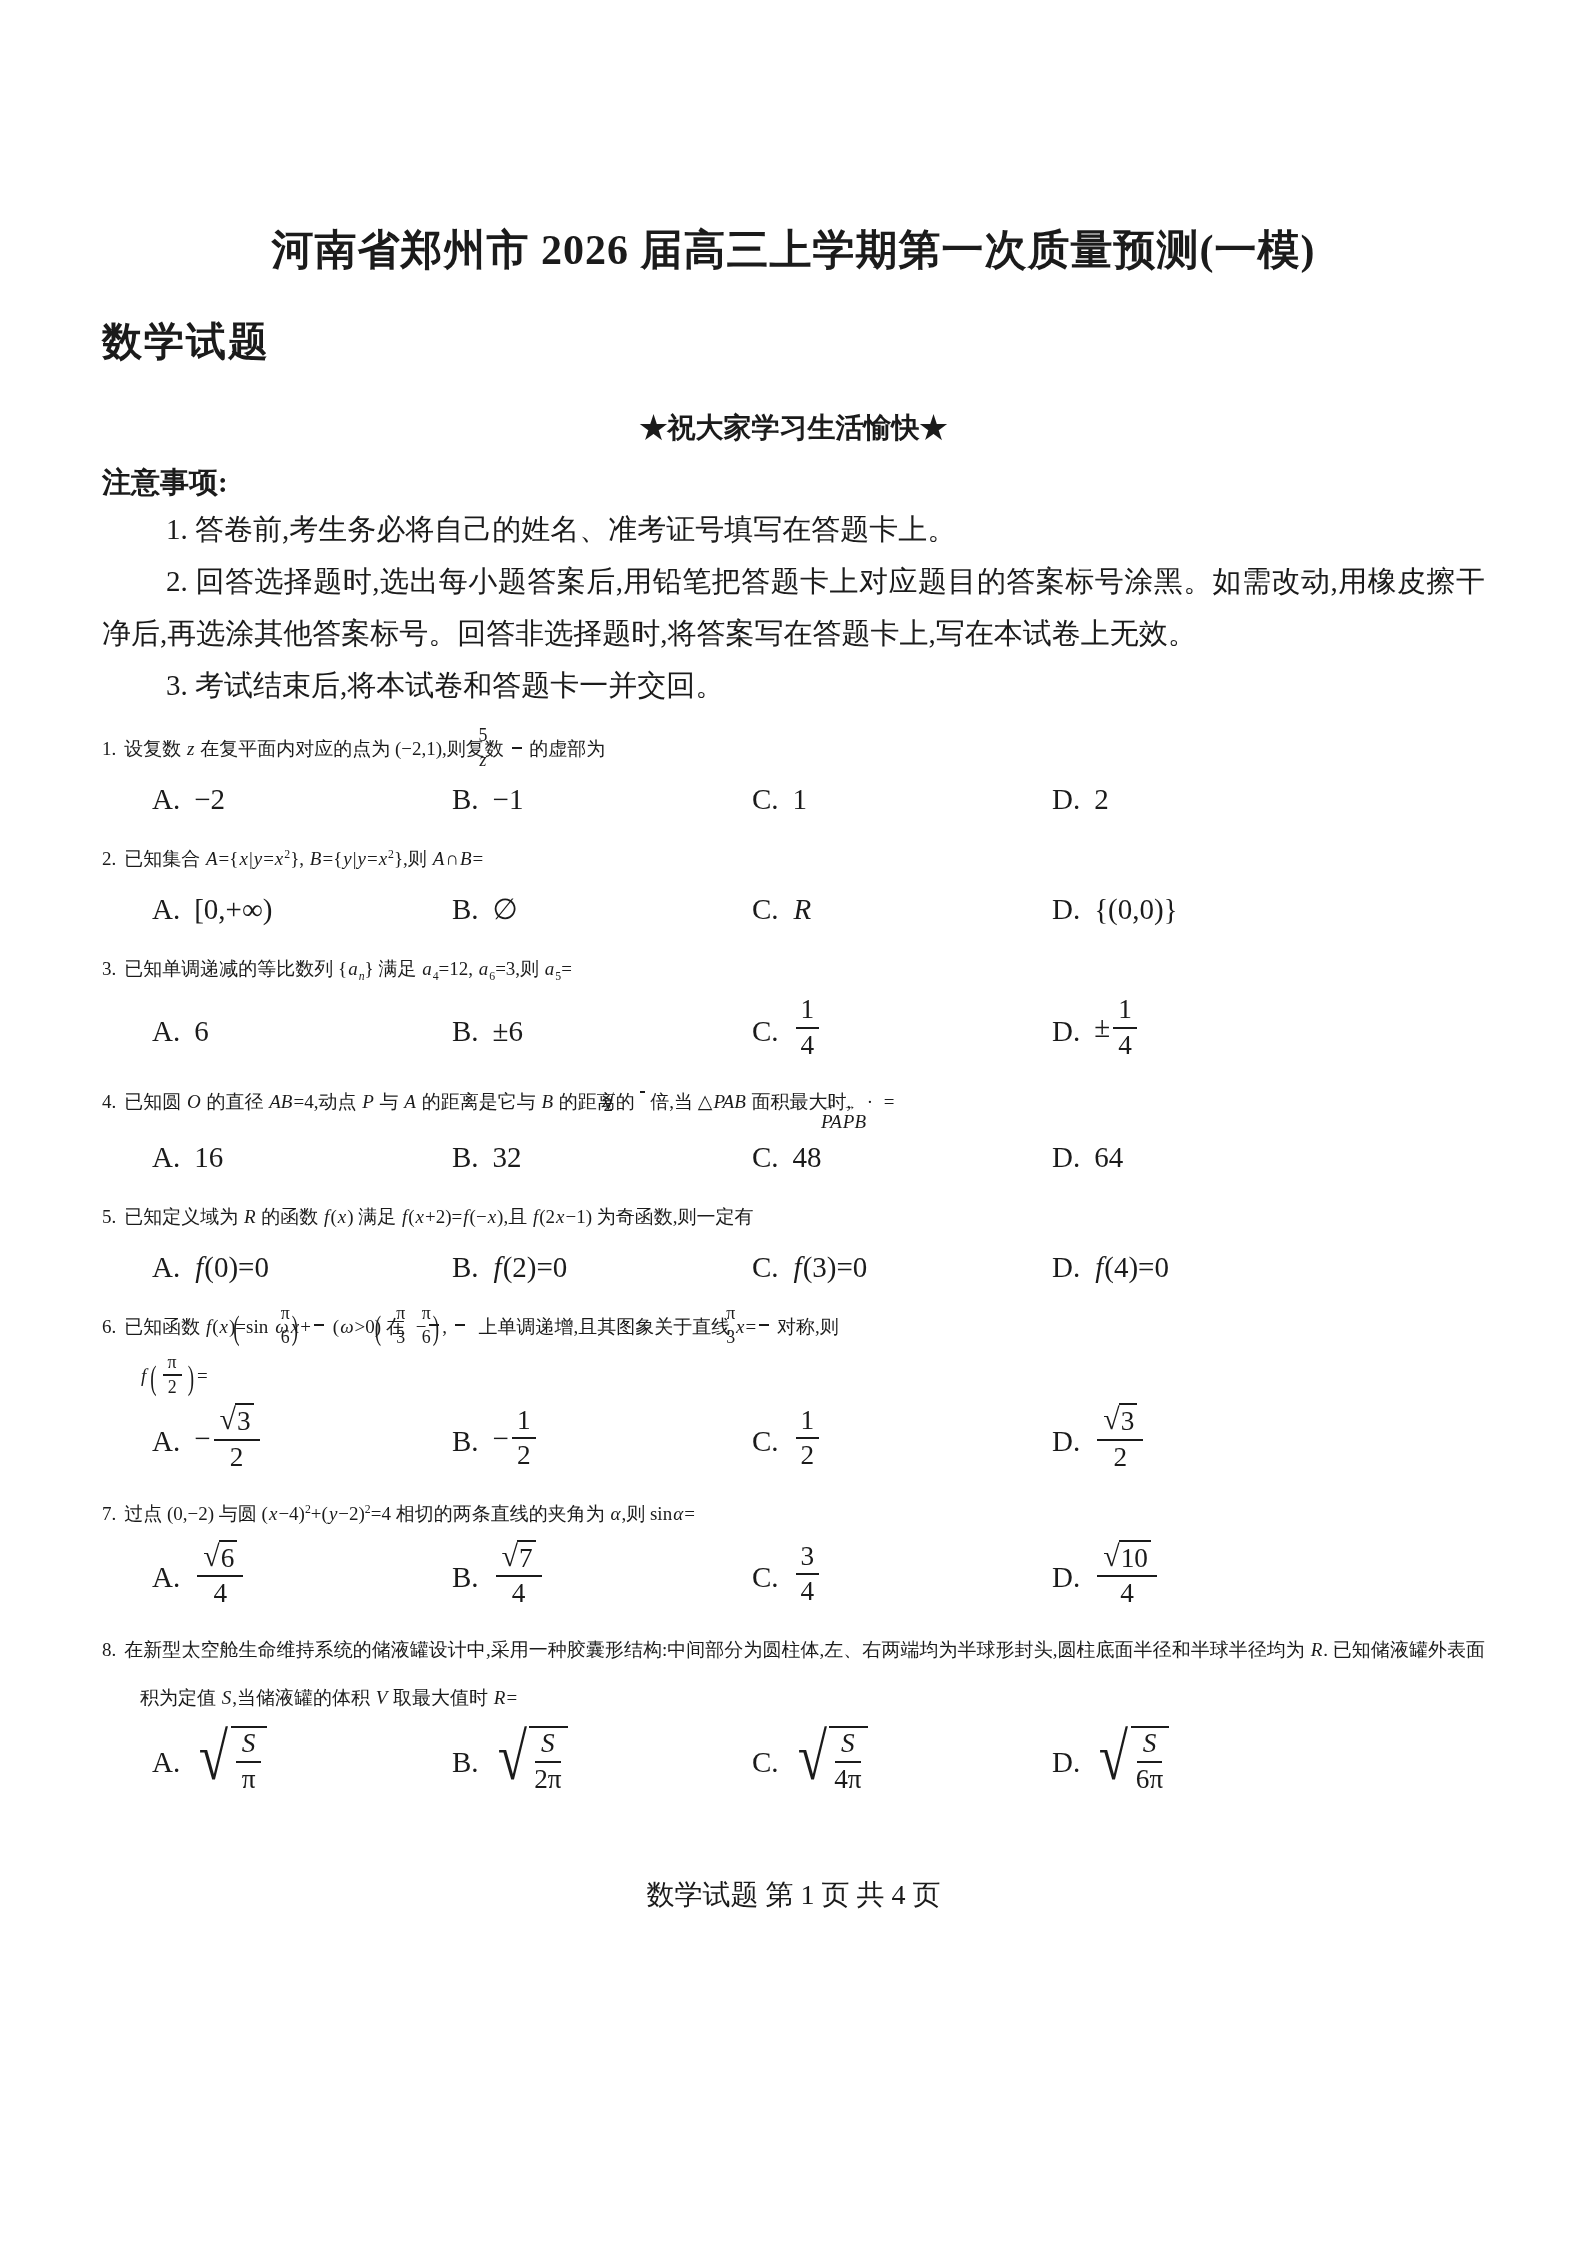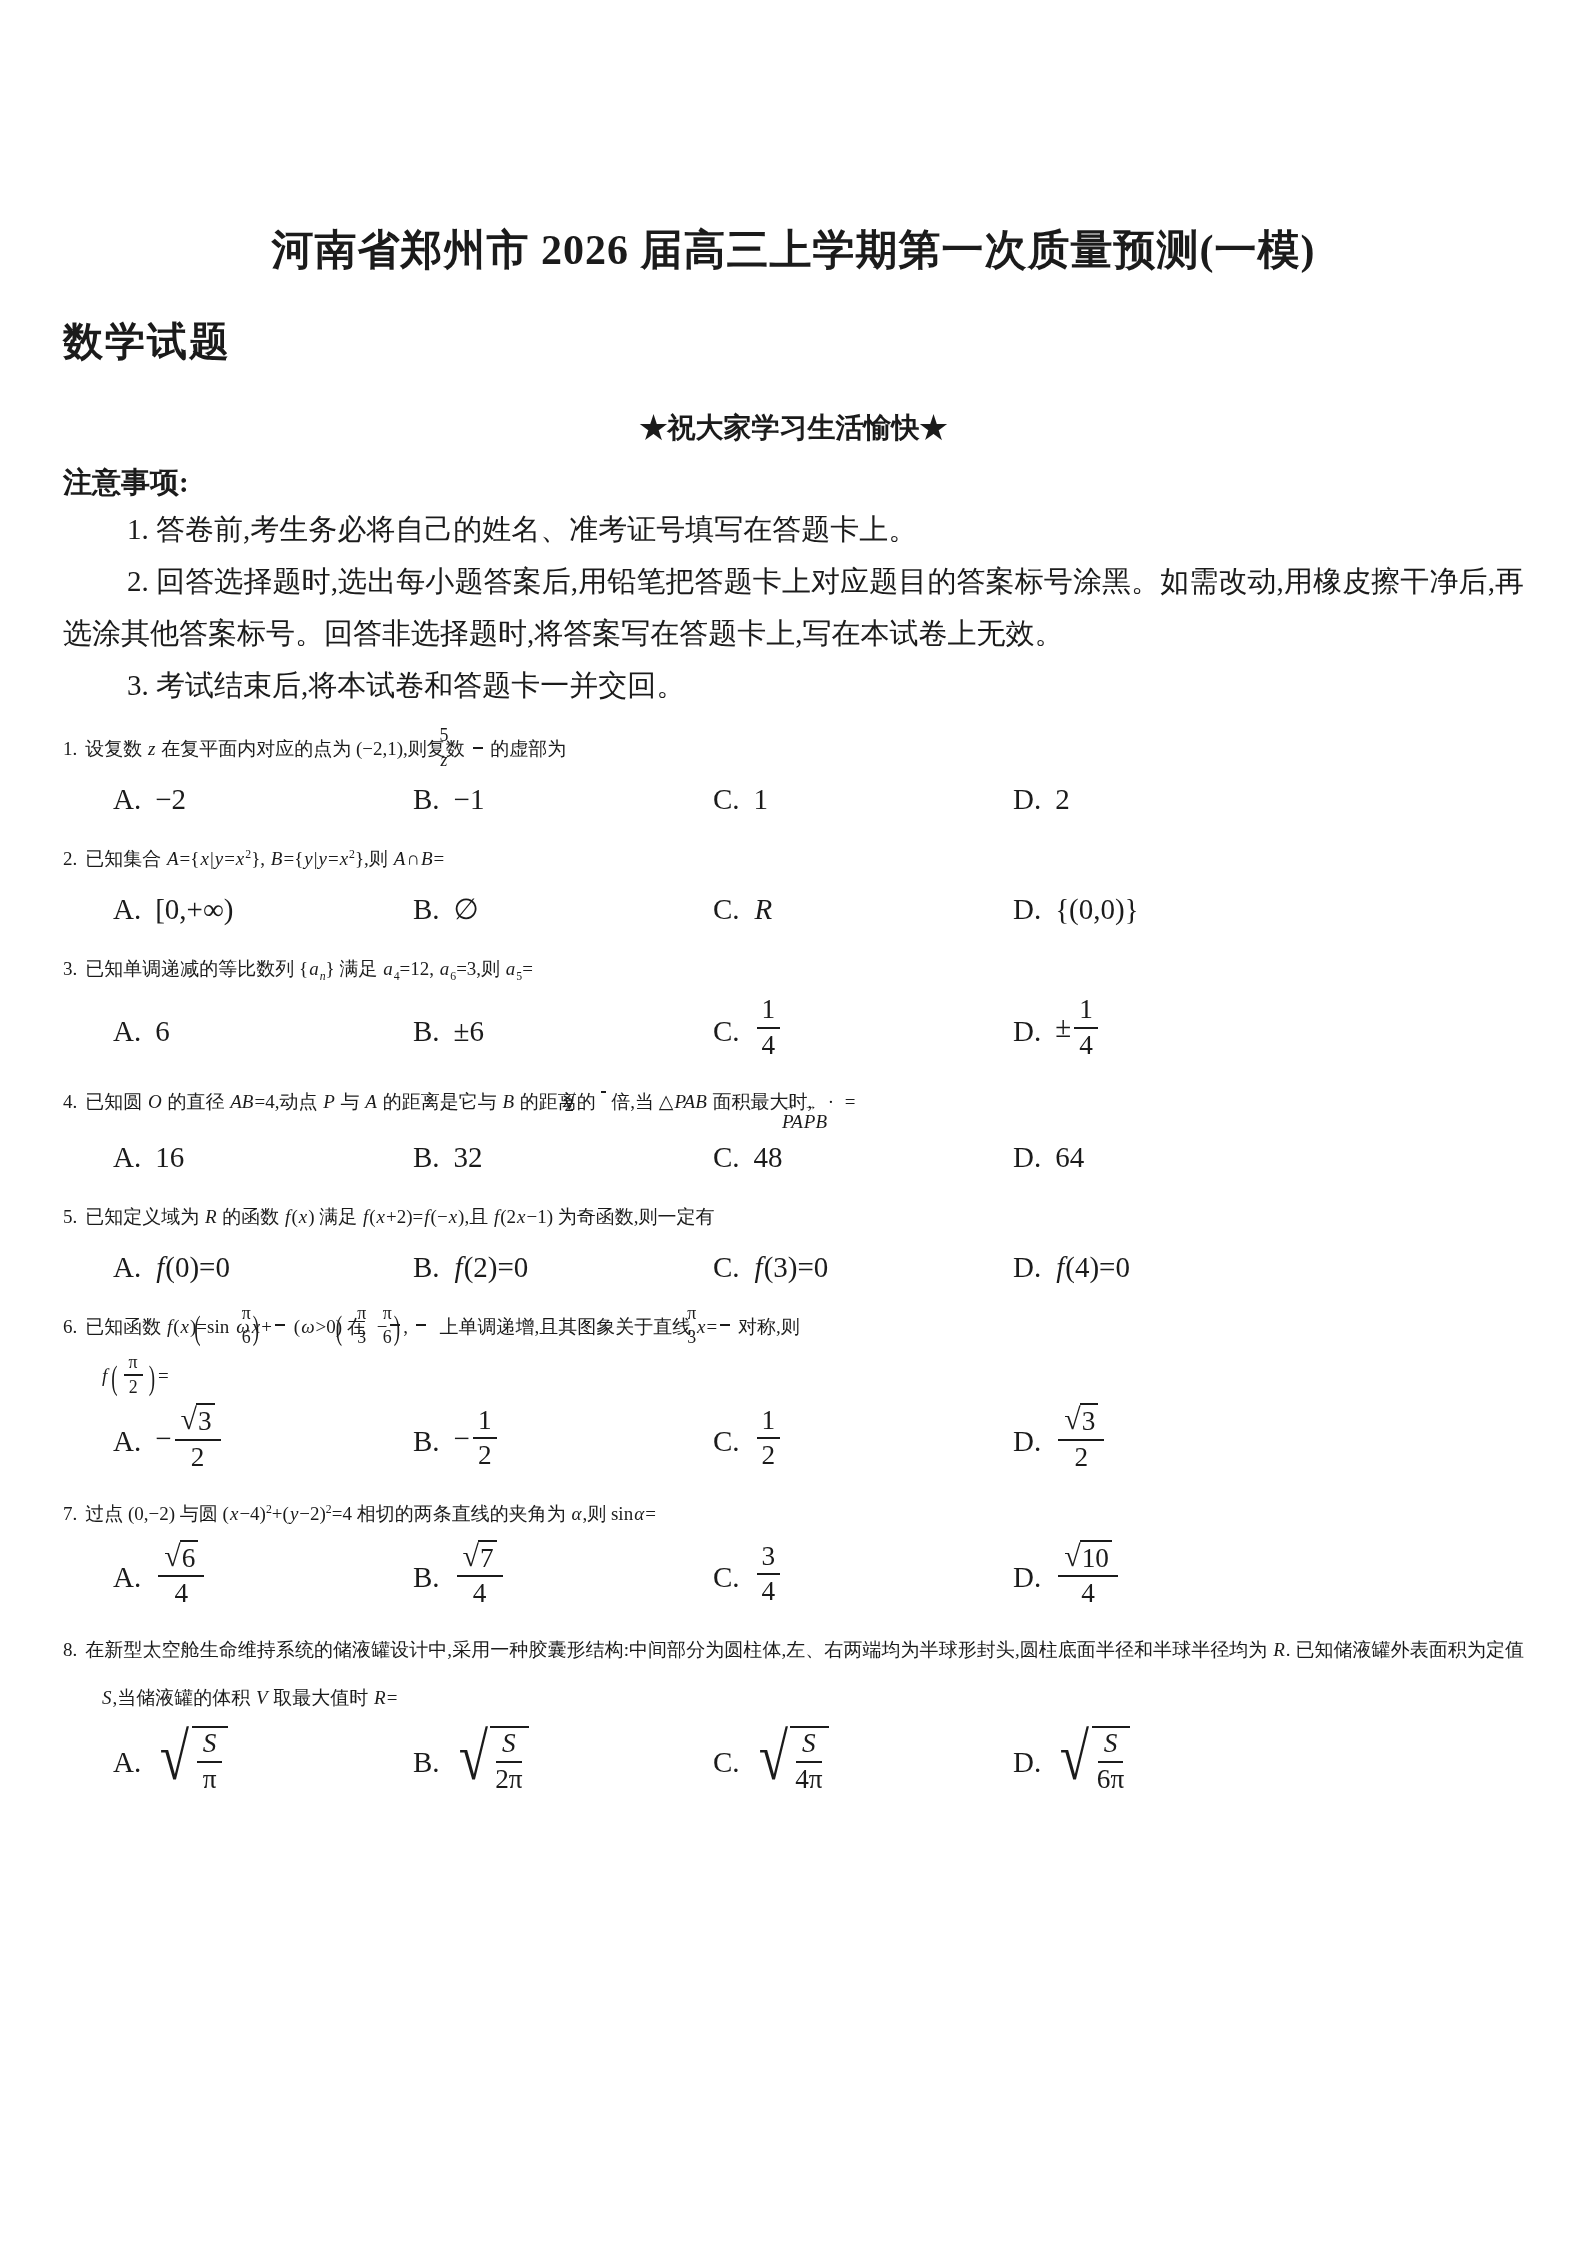--- a/index.html
+++ b/index.html
@@ -1,21 +1,21 @@
 <!DOCTYPE html>
 <html><head>
 <meta charset="utf-8">
 <style>
   html,body { margin:0; padding:0; background:#e8e8e8; }
   .page {
     position:relative; width:1587px; height:2245px; margin:0 auto;
     background:#ffffff; color:#1b1b1b; overflow:hidden;
     font-family:"Liberation Serif","DejaVu Serif",serif;
   }
-  .content { padding:0 63px; }
+  .content { padding:0 102px; }
 
   .title { margin:0; padding-top:222px; text-align:center; font-size:42px; font-weight:700; letter-spacing:1px; }
   .subtitle { margin:36px 0 0; font-size:40px; font-weight:700; letter-spacing:2px; }
   .motto { margin:40px 0 0; text-align:center; font-size:28px; font-weight:700; }
 
   .notice-heading { margin:16px 0 0; font-size:29px; font-weight:700; }
   .notice-item { margin:0; font-size:29px; line-height:52px; text-indent:64px; text-align:justify; }
   .section-heading { margin:10px 0 0; font-size:29.5px; font-weight:700; }
 
   .question { margin-top:14px; }
@@ -326,14 +326,15 @@
                   <span class="body"><span class="frac">
                       <span class="num"><i class="mi">S</i></span>
                       <span class="den">6π</span>
                     </span></span>
                 </span></span>
             </div>
           </div>
         </div>
       </div>
 
+    <div class="footer">数学试题 第 1 页 共 4 页</div>
   </div>
 </div>
 
 </body></html>

